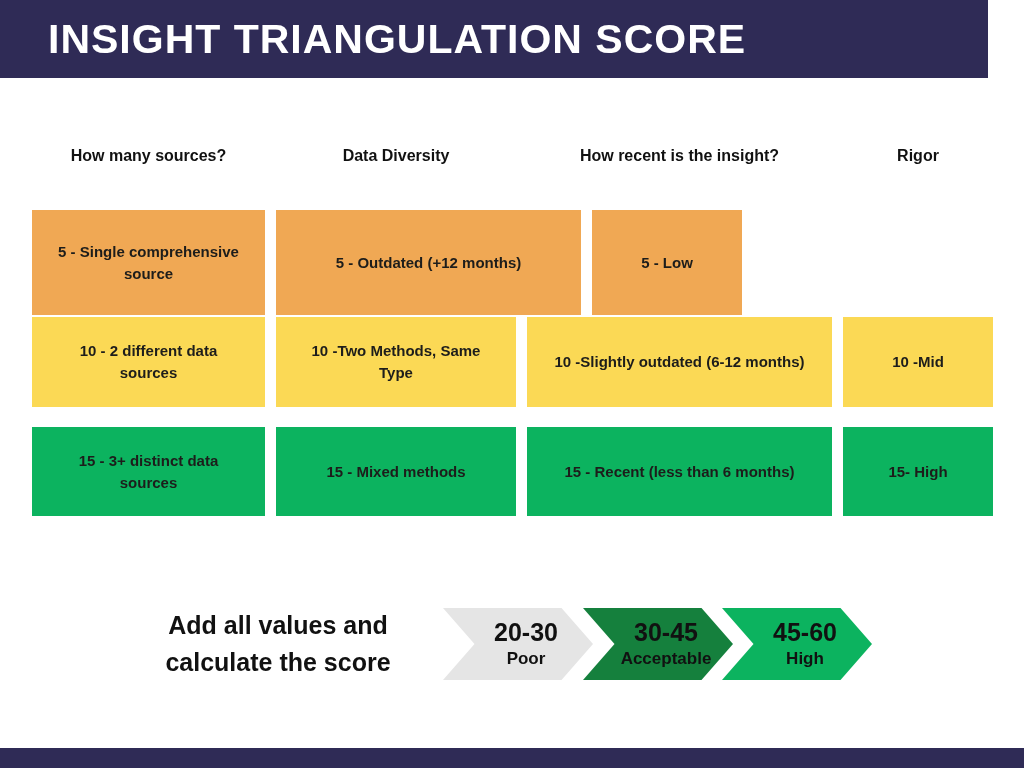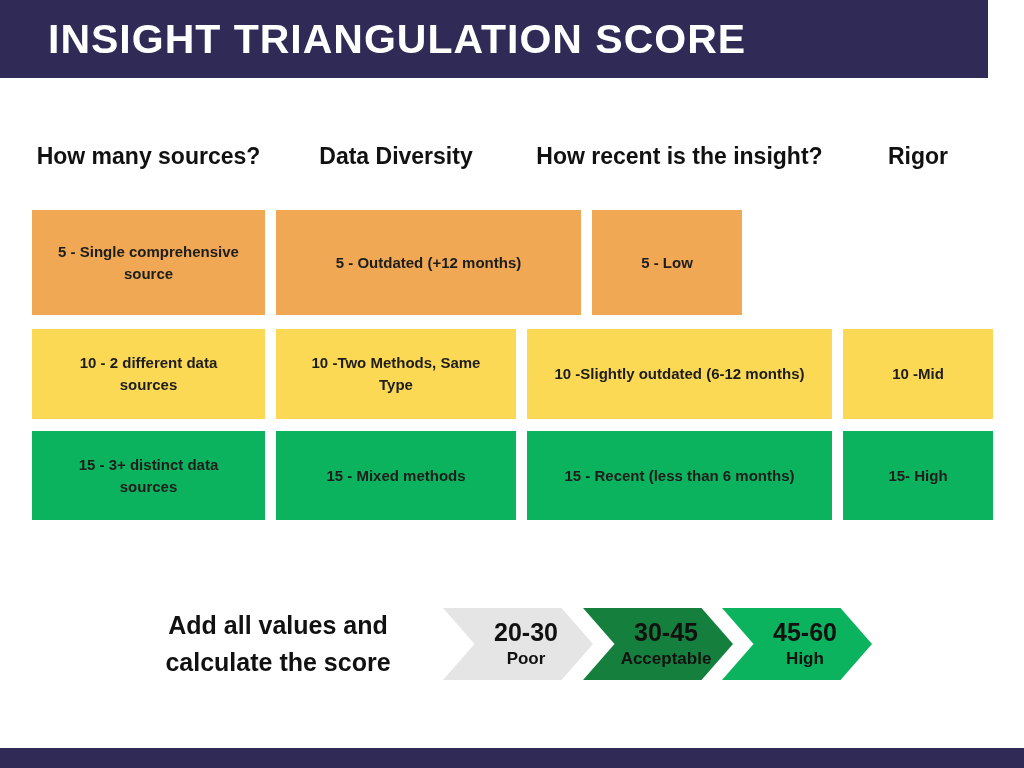--- a/index.html
+++ b/index.html
@@ -34,40 +34,40 @@
   
   .col-headers {
     position: absolute;
     top: 145px; left: 32px;
     width: 961px;
     display: flex;
     gap: 11px;
   }
   .colh {
     font-weight: 700;
-    font-size: 23px;
+    font-size: 16px;
     color: #111111;
     text-align: center;
     line-height: 22px;
   }
   .w1 { width: 233px; }
   .w2 { width: 240px; }
   .w3 { width: 305px; }
   .w4 { width: 150px; }
 
   
   .grid {
     position: absolute;
     top: 210px; left: 32px;
     width: 961px;
   }
   .row { display: flex; gap: 11px; }
-  .row-1 { margin-bottom: 14px; }
+  .row-1 { margin-bottom: 2px; }
   .row-1 .cell { height: 105px; }
-  .row-2 { margin-bottom: 12px; justify-content: center; }
+  .row-2 { margin-bottom: 20px; justify-content: center; }
   .row-2 .cell { height: 90px; }
   .row-3 .cell { height: 89px; }
   .cell {
     box-sizing: border-box;
     display: flex;
     align-items: center;
     justify-content: center;
     text-align: center;
     font-weight: 700;
     font-size: 15px;

